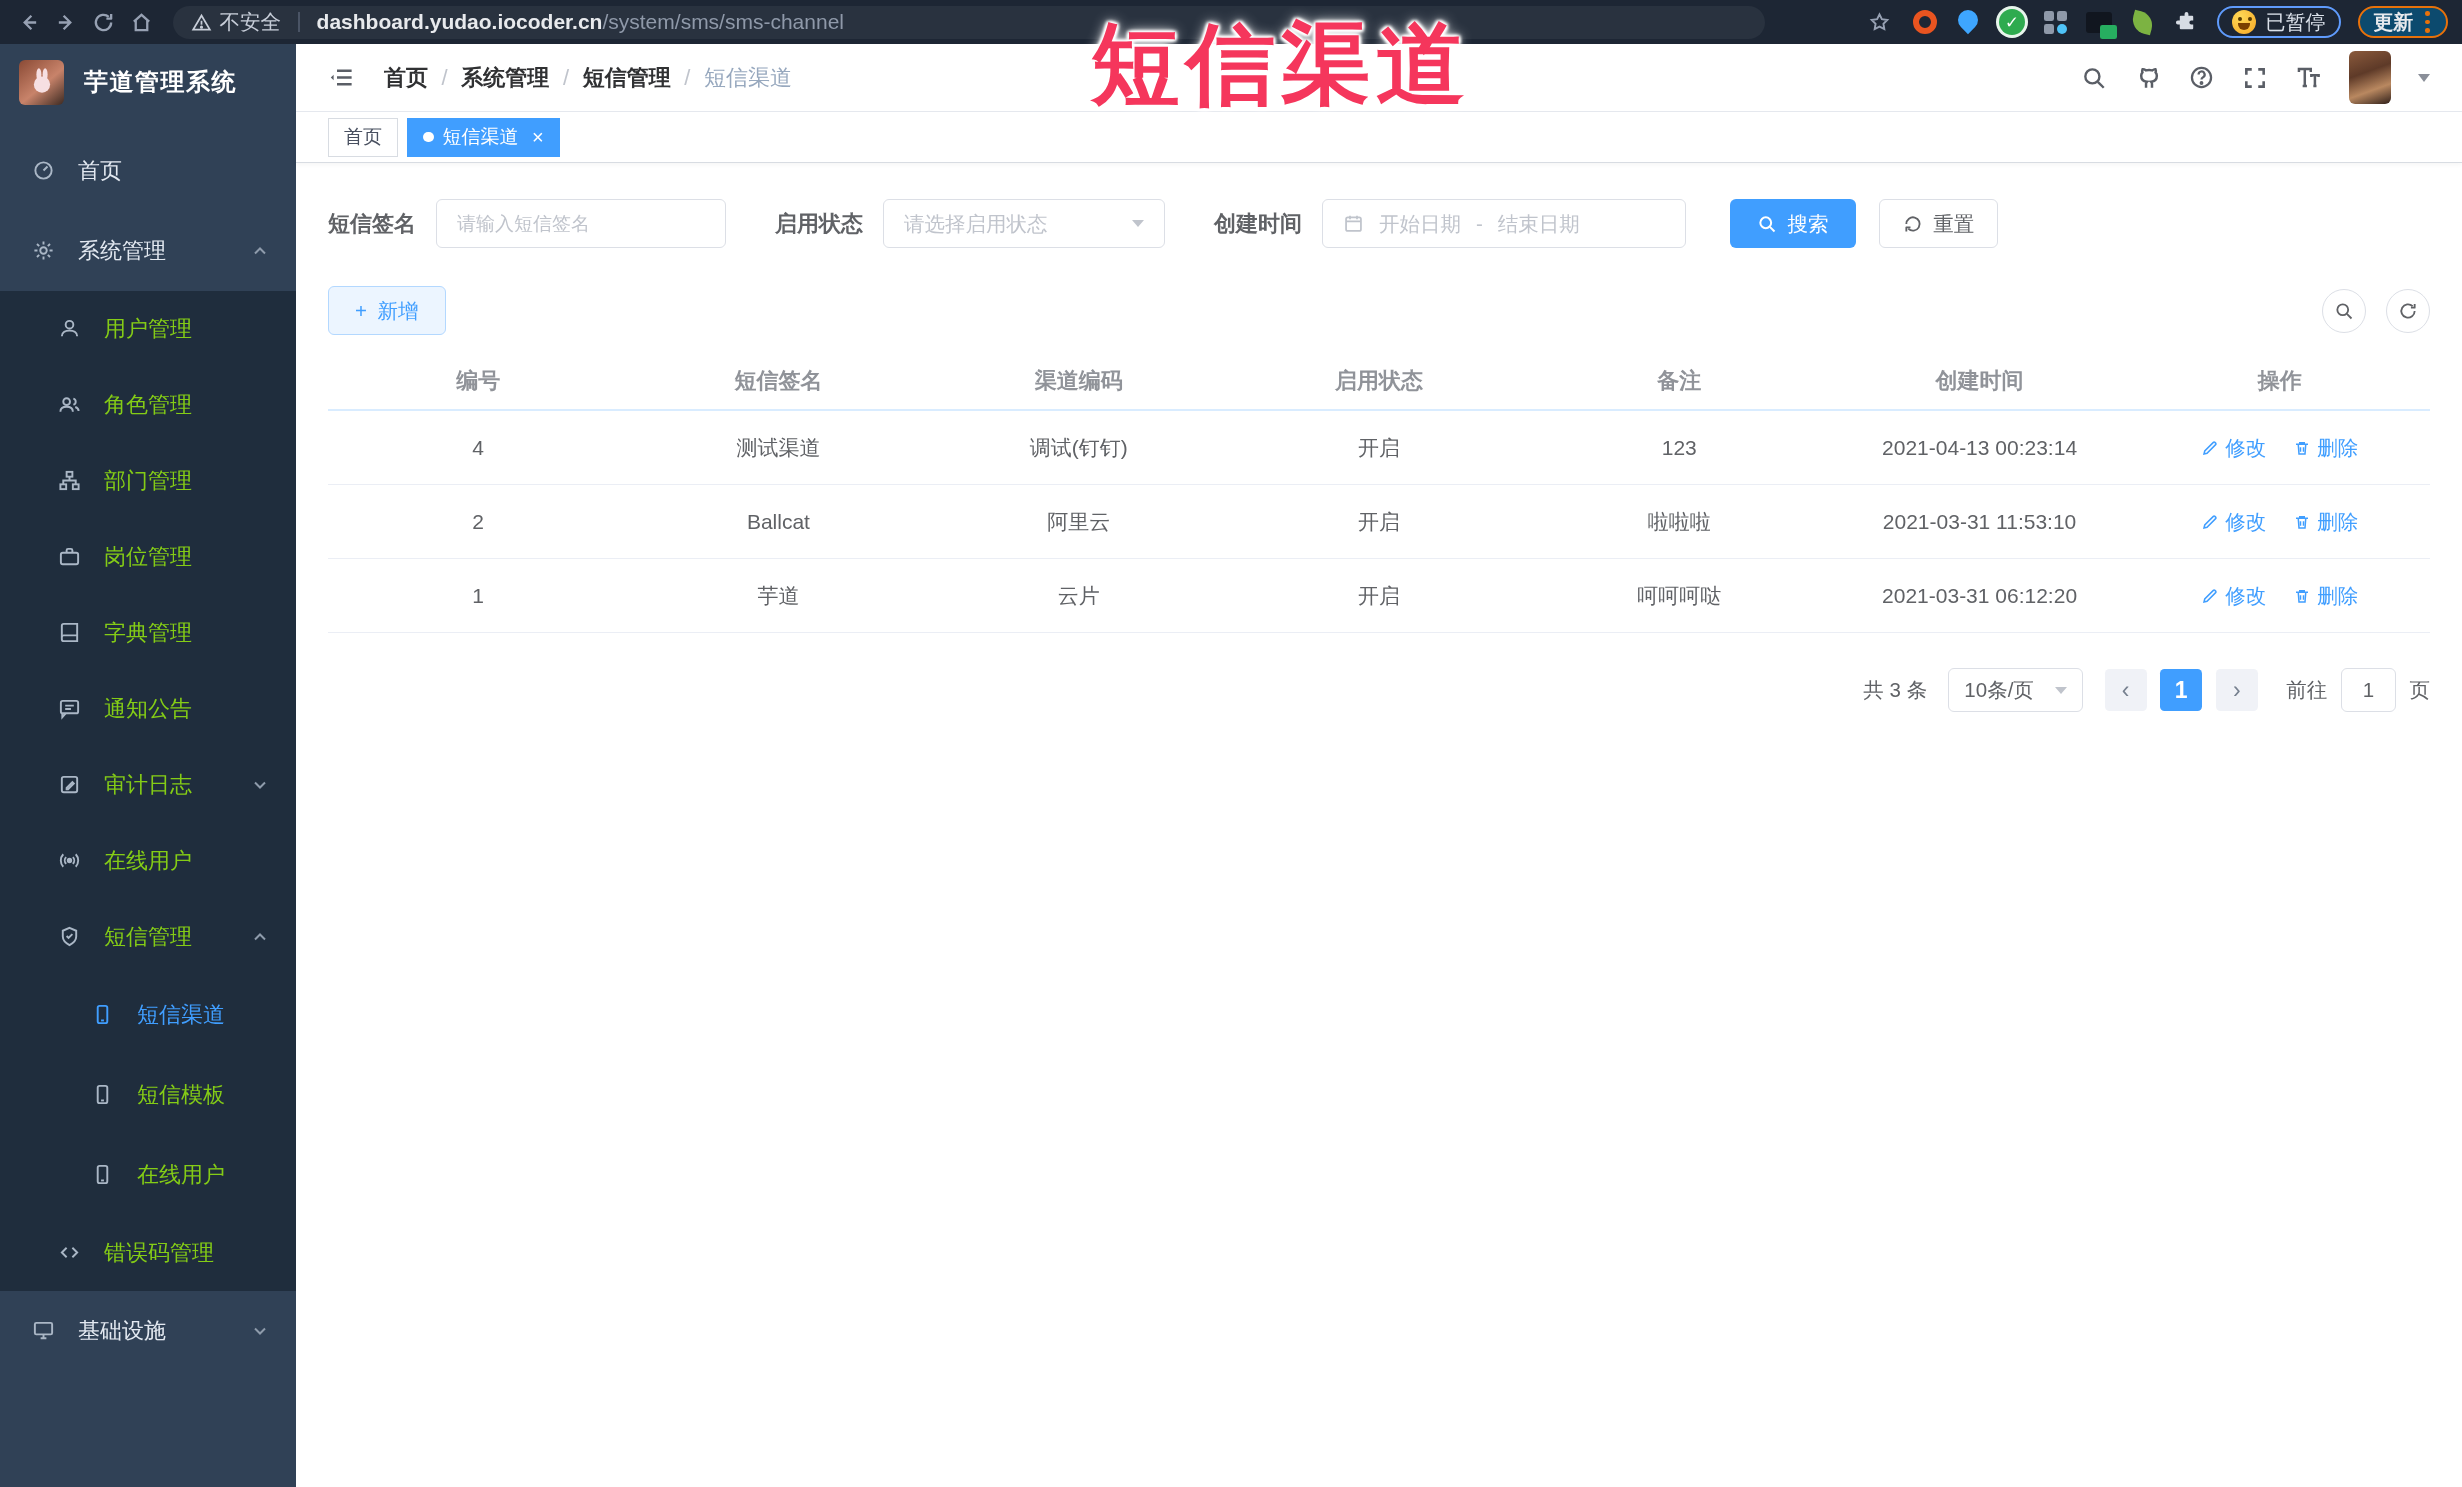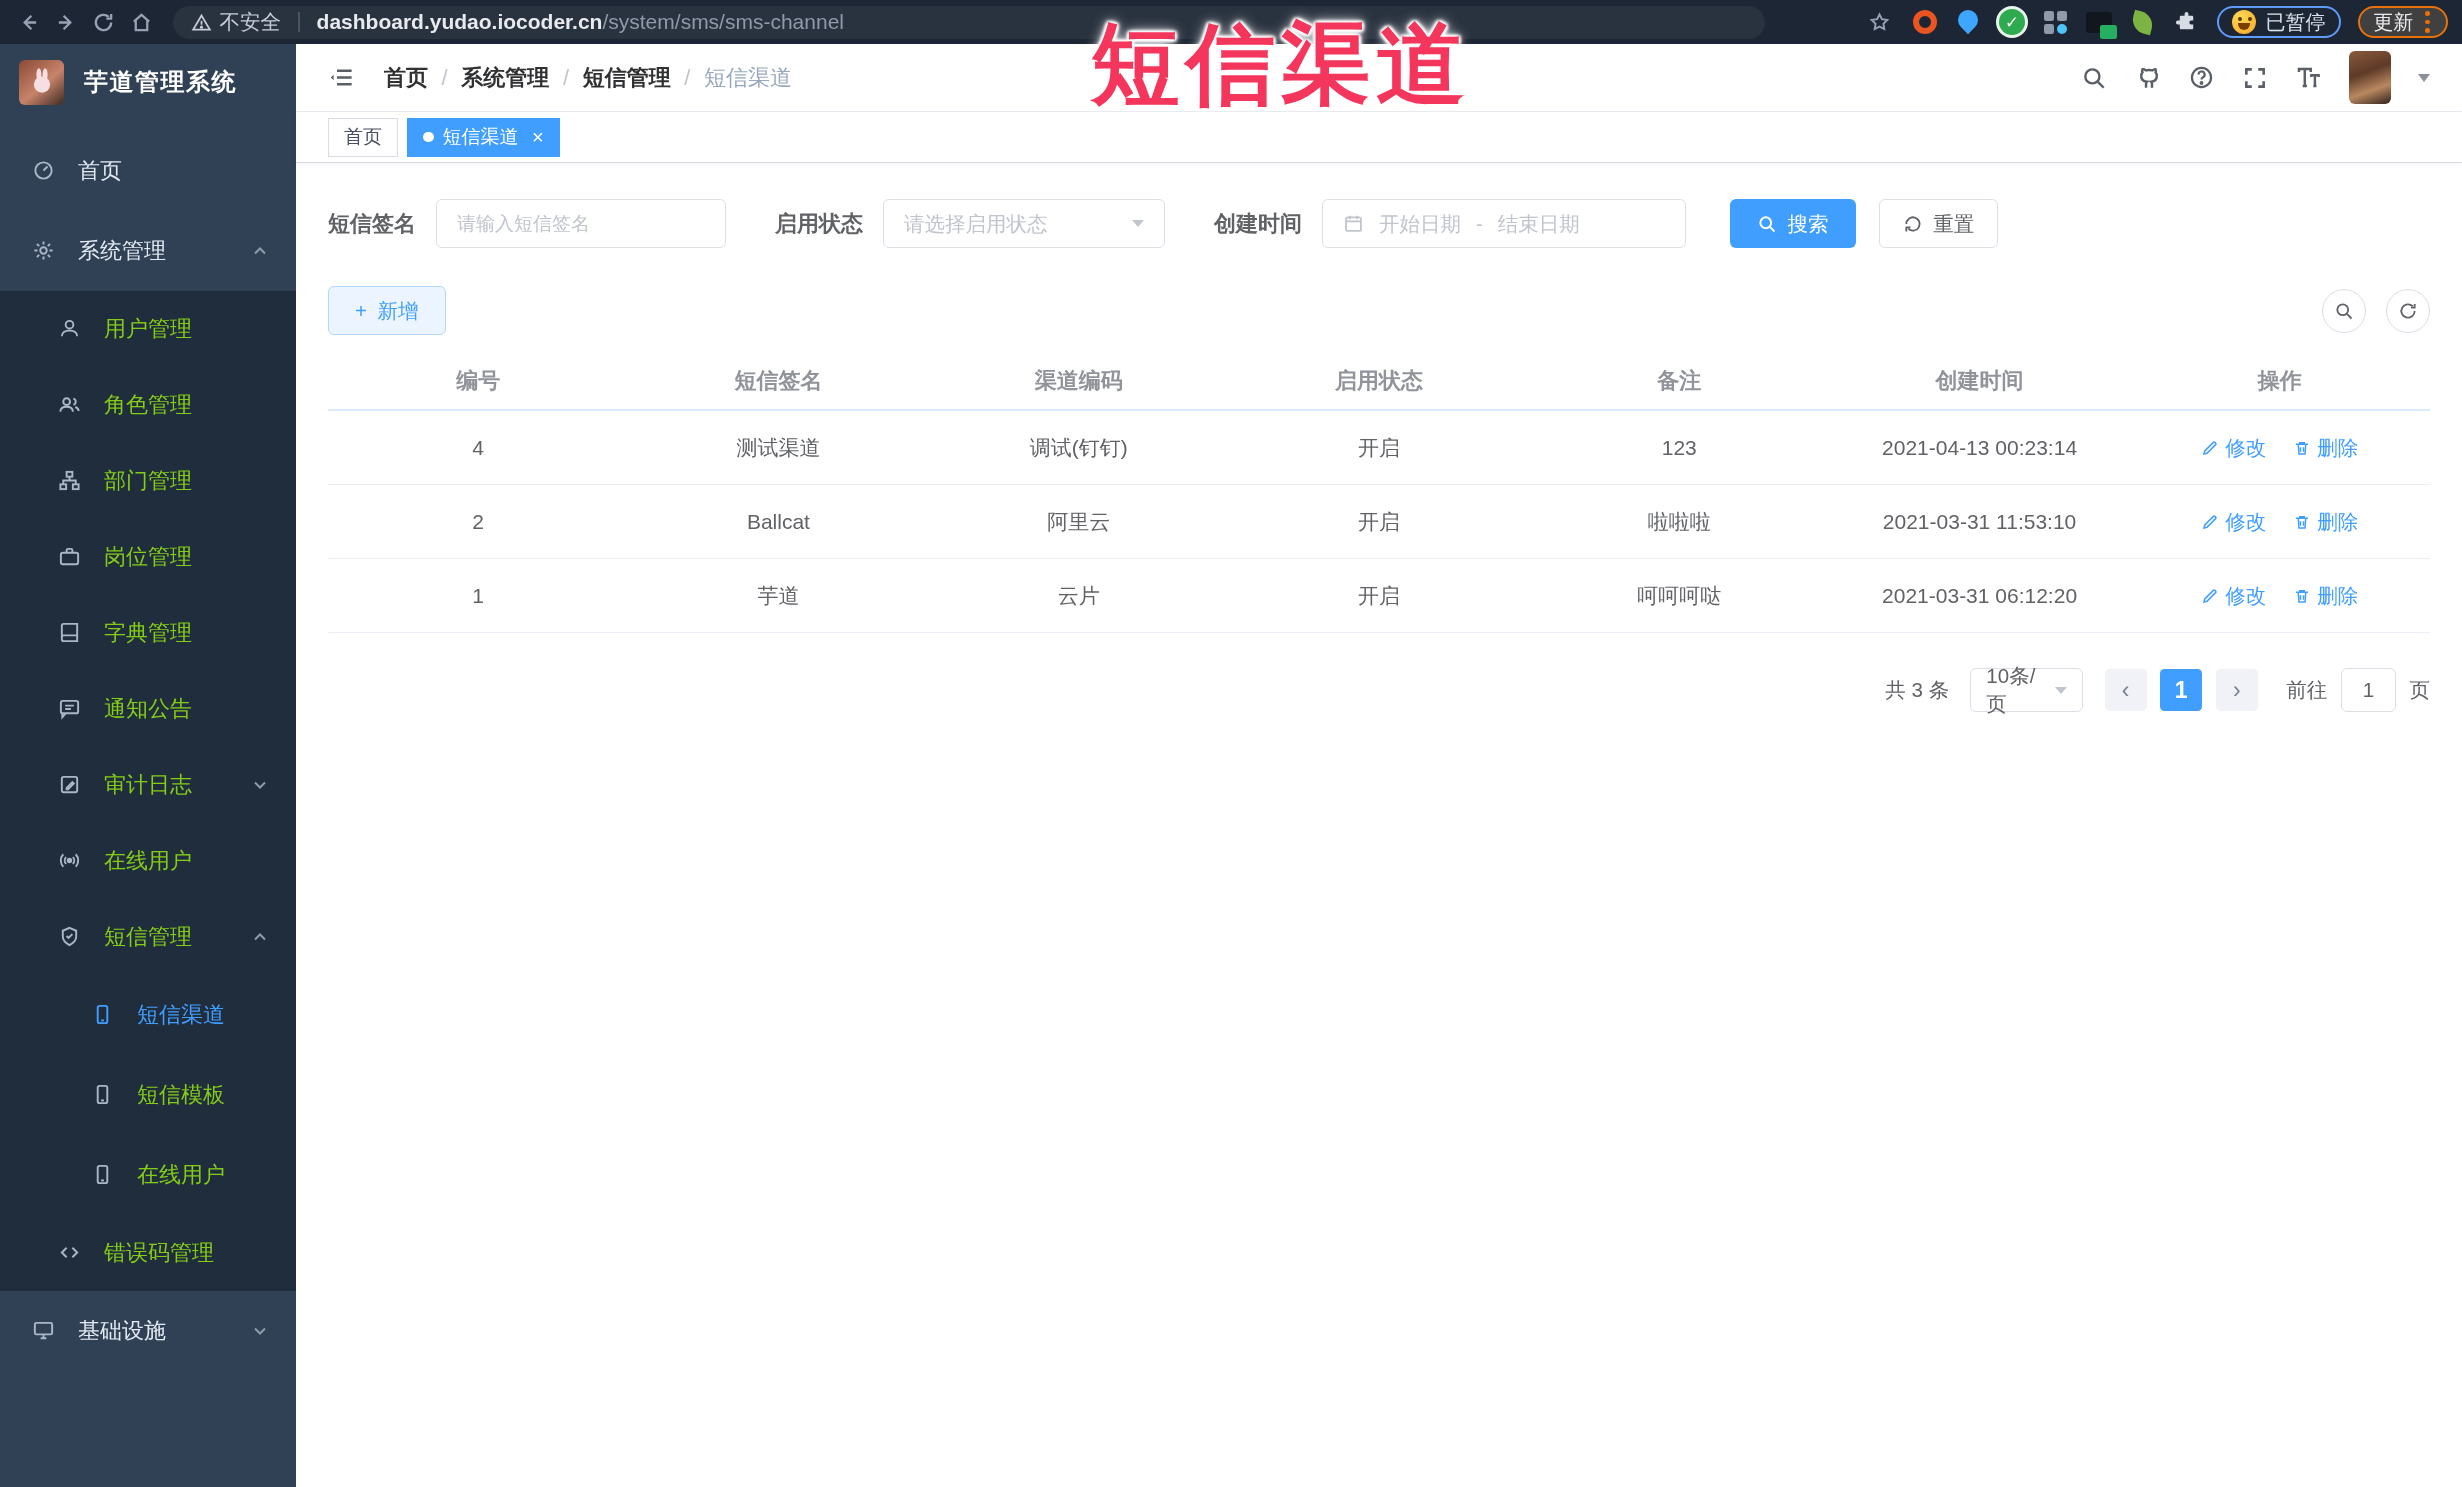--- a/index.html
+++ b/index.html
@@ -36,21 +36,21 @@
   .ext-leaf { width:21px; height:21px; background:#7cb342; border-radius:0 70% 0 70%; transform:rotate(15deg); }
   .ext-puzzle { color:#d7dce4; }
   .chip { height:32px; border-radius:16px; display:flex; align-items:center; gap:9px;
     padding:0 13.6px; font-size:20px; }
   .chip-paused { border:2.3px solid #5f9bfc; color:#dbe1ea; }
   .emoji-face { width:24px; height:24px; border-radius:50%; background:radial-gradient(circle at 35% 30%,#ffd957,#f6a623); position:relative; }
   .emoji-face:before { content:""; position:absolute; left:5.3px; top:6.8px; width:3.8px; height:3.8px; border-radius:50%;
     background:#5a3b00; box-shadow:10px 0 0 #5a3b00; }
   .emoji-face:after { content:""; position:absolute; left:6px; top:13px; width:12px; height:6.8px;
     border-radius:0 0 12px 12px; background:#7a3f00; }
-  .chip-update { border:2.3px solid #e8710a; color:#e8eaed; background:#404040; }
+  .chip-update { border:2.3px solid #e8710a; color:#e8eaed; background:#0c4a6e;font-weight:bold; }
   .kebab { display:flex; flex-direction:column; gap:3.8px; padding:0 3px; }
   .kebab i { width:4.5px; height:4.5px; border-radius:50%; background:#e8710a; }
 
   
   .app { position:absolute; top:44px; left:0; width:2462px; height:1444px; display:flex; }
   .sidebar { width:296px; height:1444px; background:#304156; flex:0 0 296px; overflow:hidden; }
   .main { flex:1; background:#fff; position:relative; }
 
   
   .logo-row { height:76px; display:flex; align-items:center; padding-left:19px; gap:20px; }
@@ -118,21 +118,21 @@
   .thead { height:58px; border-bottom:2.3px solid #d9ecff; }
   .thead .cell { font-size:22px; font-weight:bold; color:#909399; text-align:center; }
   .tbody-row { height:74px; border-bottom:0.8px solid #ebeef5; }
   .tbody-row .cell { font-size:21px; color:#606266; text-align:center; }
   .ops { display:flex; justify-content:center; gap:27px; }
   .op-link { display:flex; align-items:center; gap:6px; color:#409eff; font-size:20.5px; cursor:pointer; }
 
   
   .pager { margin-top:35px; display:flex; align-items:center; justify-content:flex-end; gap:13.6px;
     font-size:20.5px; color:#606266; }
-  .psize { width:113px; height:44px; border:0.8px solid #dcdfe6; border-radius:6px; display:flex;
+  .psize { width:135px; height:44px; border:0.8px solid #dcdfe6; border-radius:6px; display:flex;
     align-items:center; justify-content:space-between; padding:0 15px; color:#606266; cursor:pointer; margin:0 7.6px; }
   .pbtn { min-width:42px; height:42px; border-radius:4.5px; background:#f0f2f7; color:#76808f;
     display:flex; align-items:center; justify-content:center; font-size:23px; cursor:pointer; }
   .pbtn.cur { background:#409eff; color:#fff; font-weight:bold; }
   .goto-input { width:55px; height:44px; border:0.8px solid #dcdfe6; border-radius:6px; text-align:center;
     font-size:20.5px; color:#606266; font-family:inherit; outline:none; }
 
   
   .watermark { position:absolute; left:1091px; top:4.5px; z-index:50; font-size:89px; font-weight:bold;
     letter-spacing:6px; color:#f5365c; pointer-events:none; white-space:nowrap;

